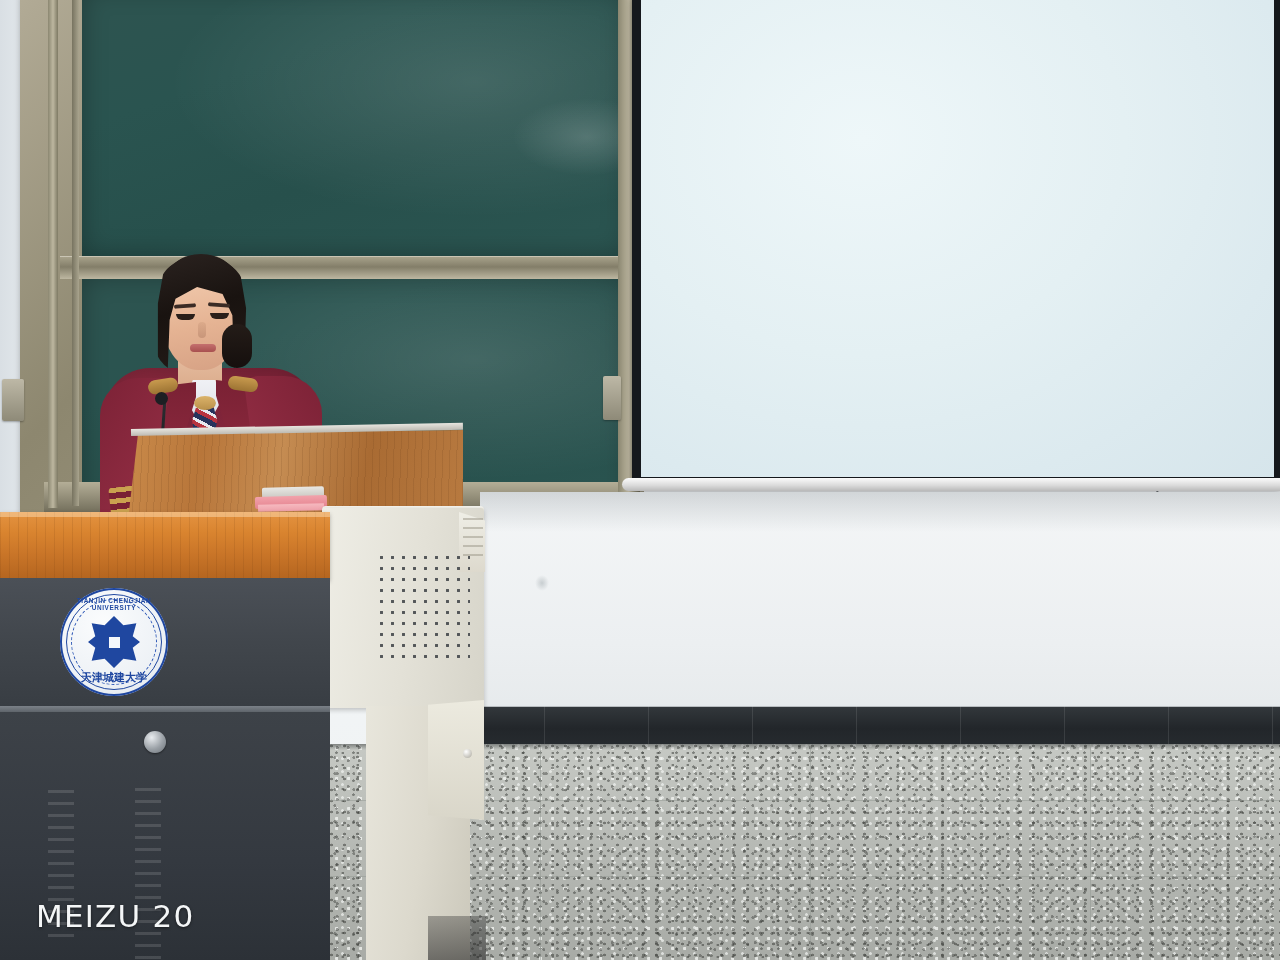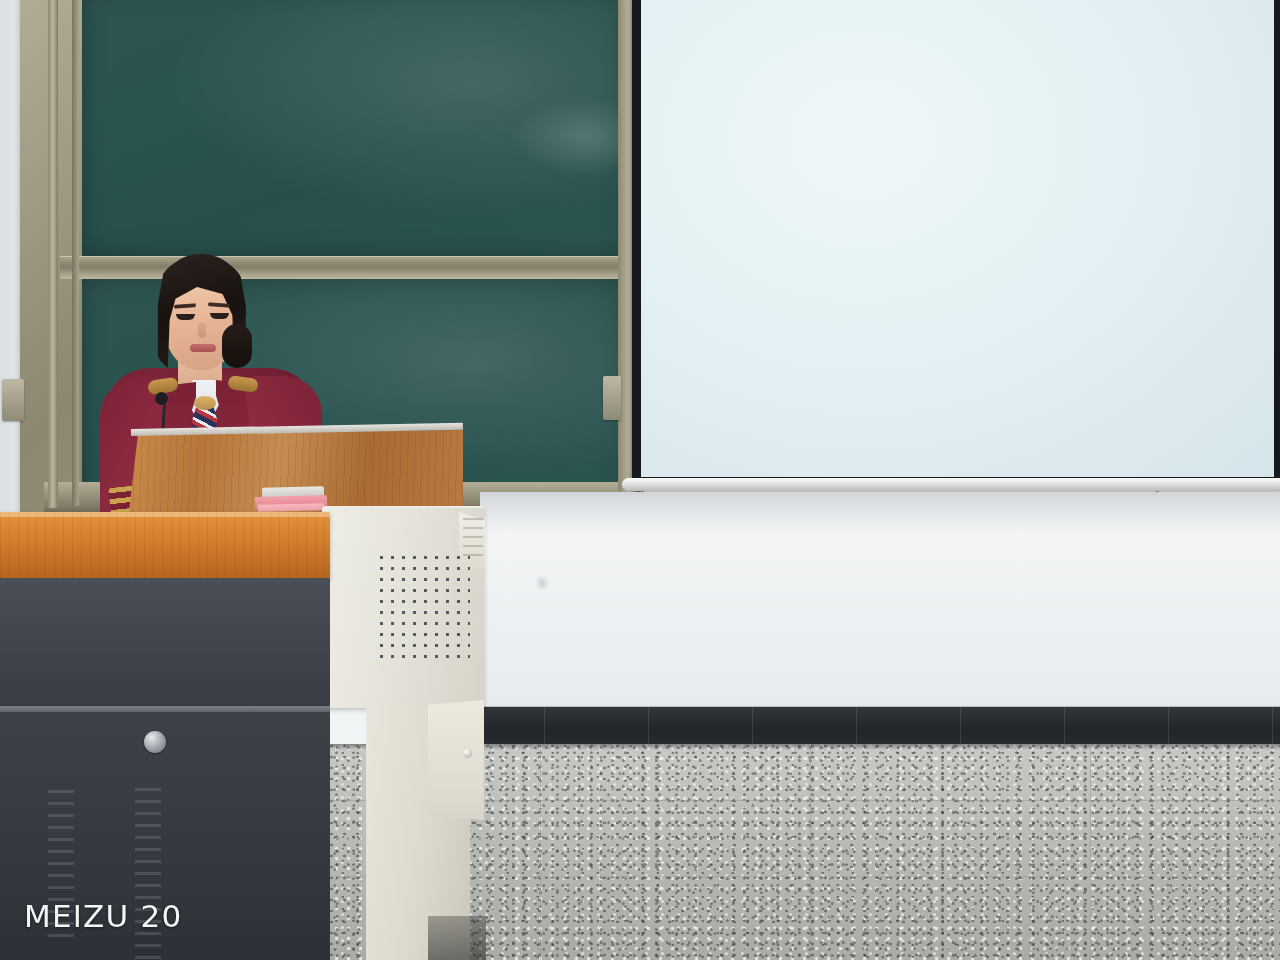--- a/index.html
+++ b/index.html
@@ -425,21 +425,21 @@
     background:linear-gradient(180deg,#2a2c30,#17191c);
     transform:rotate(4deg);
   }
   .mic-head{
     position:absolute;left:55px;top:142px;width:13px;height:13px;
     border-radius:50%;background:#1d1f23;
   }
 
   
   .watermark{
-    position:absolute;left:24px;top:898px;
+    position:absolute;left:36px;top:898px;
     color:#f4f6f7;font-size:31px;letter-spacing:1.2px;font-weight:400;
     text-shadow:0 1px 3px rgba(0,0,0,.5);
     font-family:"DejaVu Sans","Liberation Sans",sans-serif;
   }
 </style>
 </head>
 <body>
 
 <div id="stage">
 
@@ -538,16 +538,25 @@
   <div class="podium-rail-grain"></div>
   <div class="podium-rail-hl"></div>
 
   <div class="podium-body"></div>
   <div class="podium-seam"></div>
   <div class="podium-body-lower"></div>
   <div class="podium-lock"></div>
   <div class="vent v1"></div>
   <div class="vent v2"></div>
 
+  <div class="seal">
+    <div class="seal-ring"></div>
+    <div class="seal-ring2"></div>
+    <div class="seal-top-text">TIANJIN CHENGJIAN UNIVERSITY</div>
+    <div class="seal-star">
+      <div class="seal-core"></div>
+    </div>
+    <div class="seal-bot-text">天津城建大学</div>
+  </div>
 
   <div class="watermark">MEIZU 20</div>
 
 </div>
 
 </body></html>

